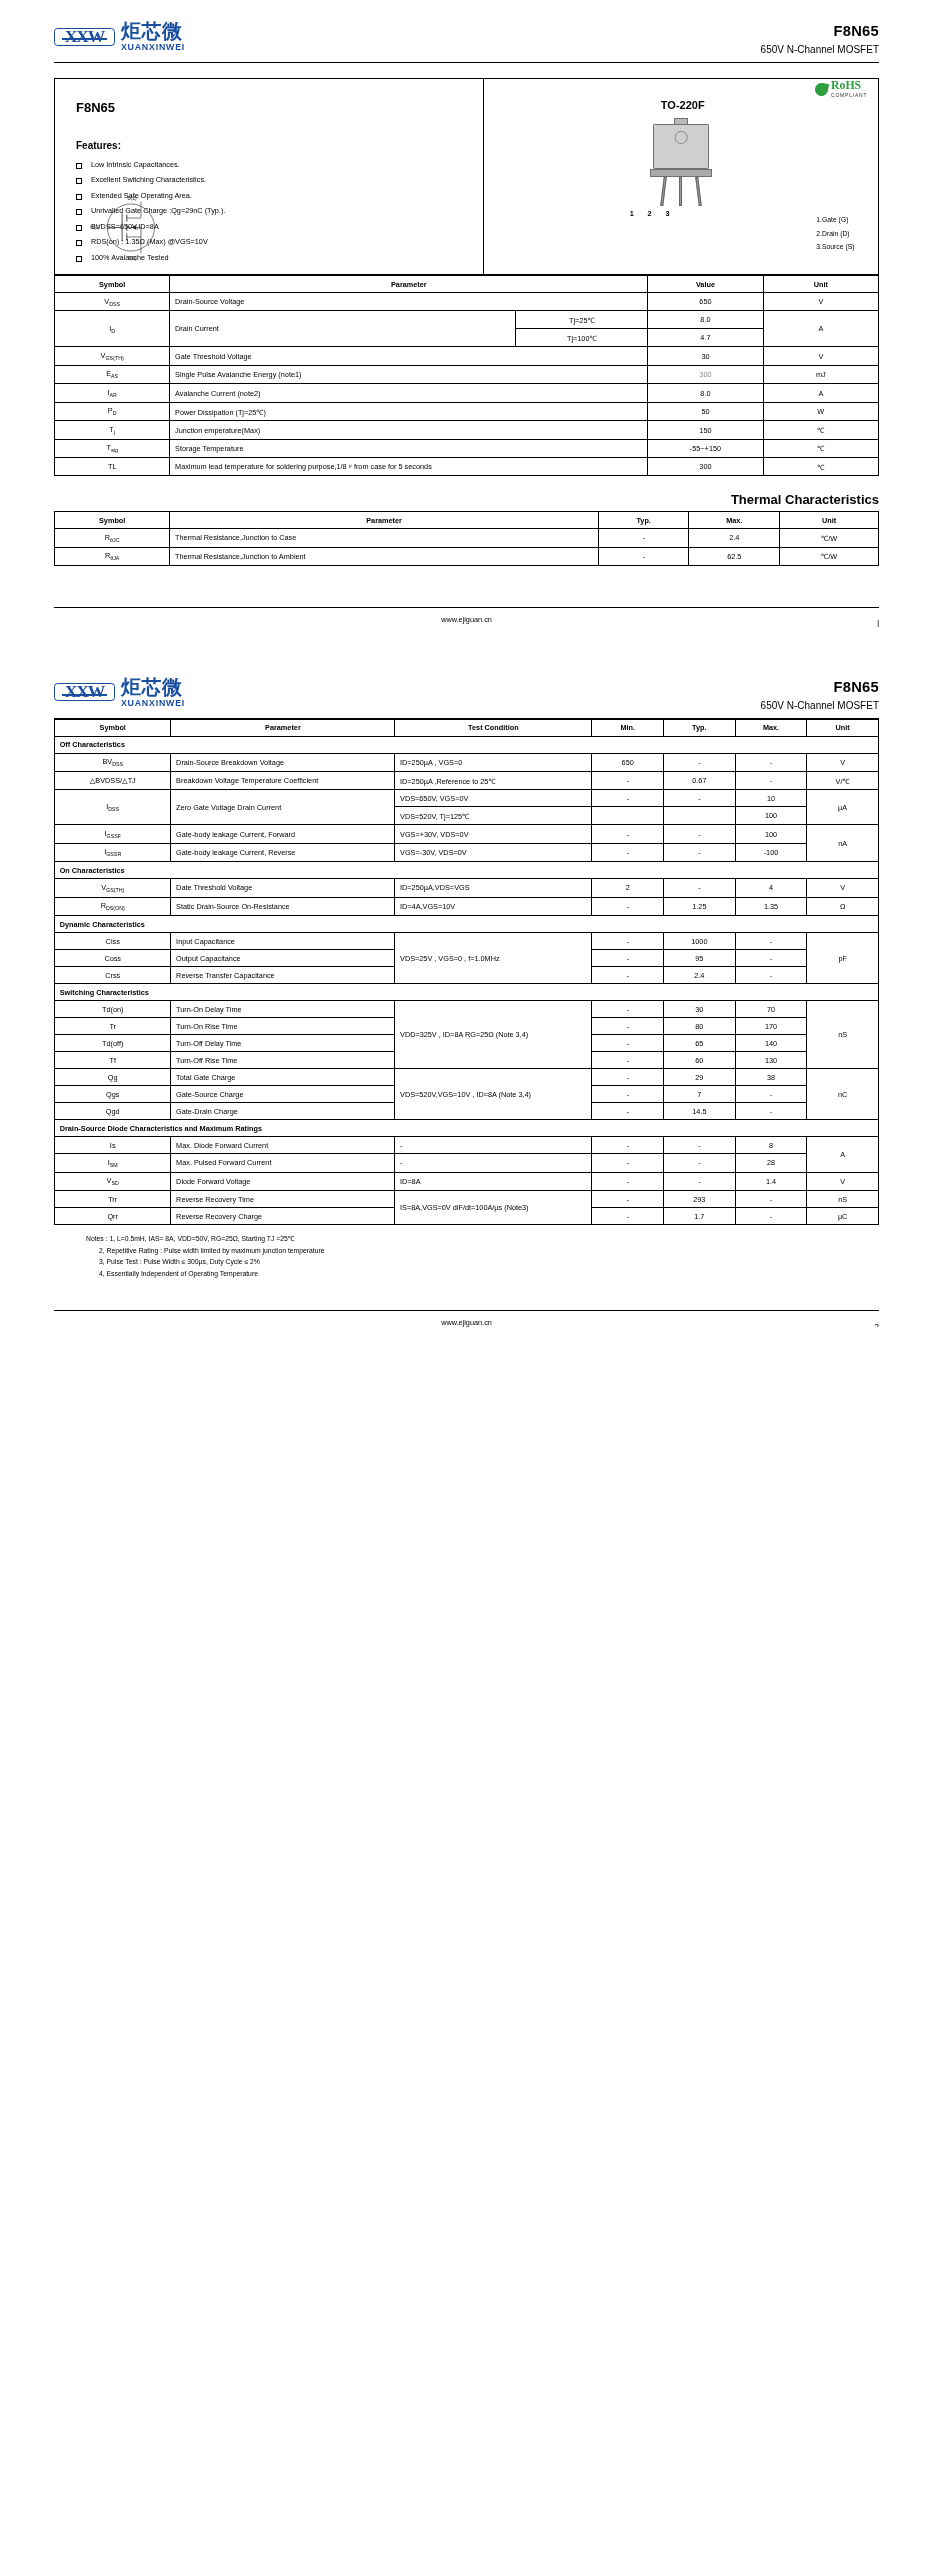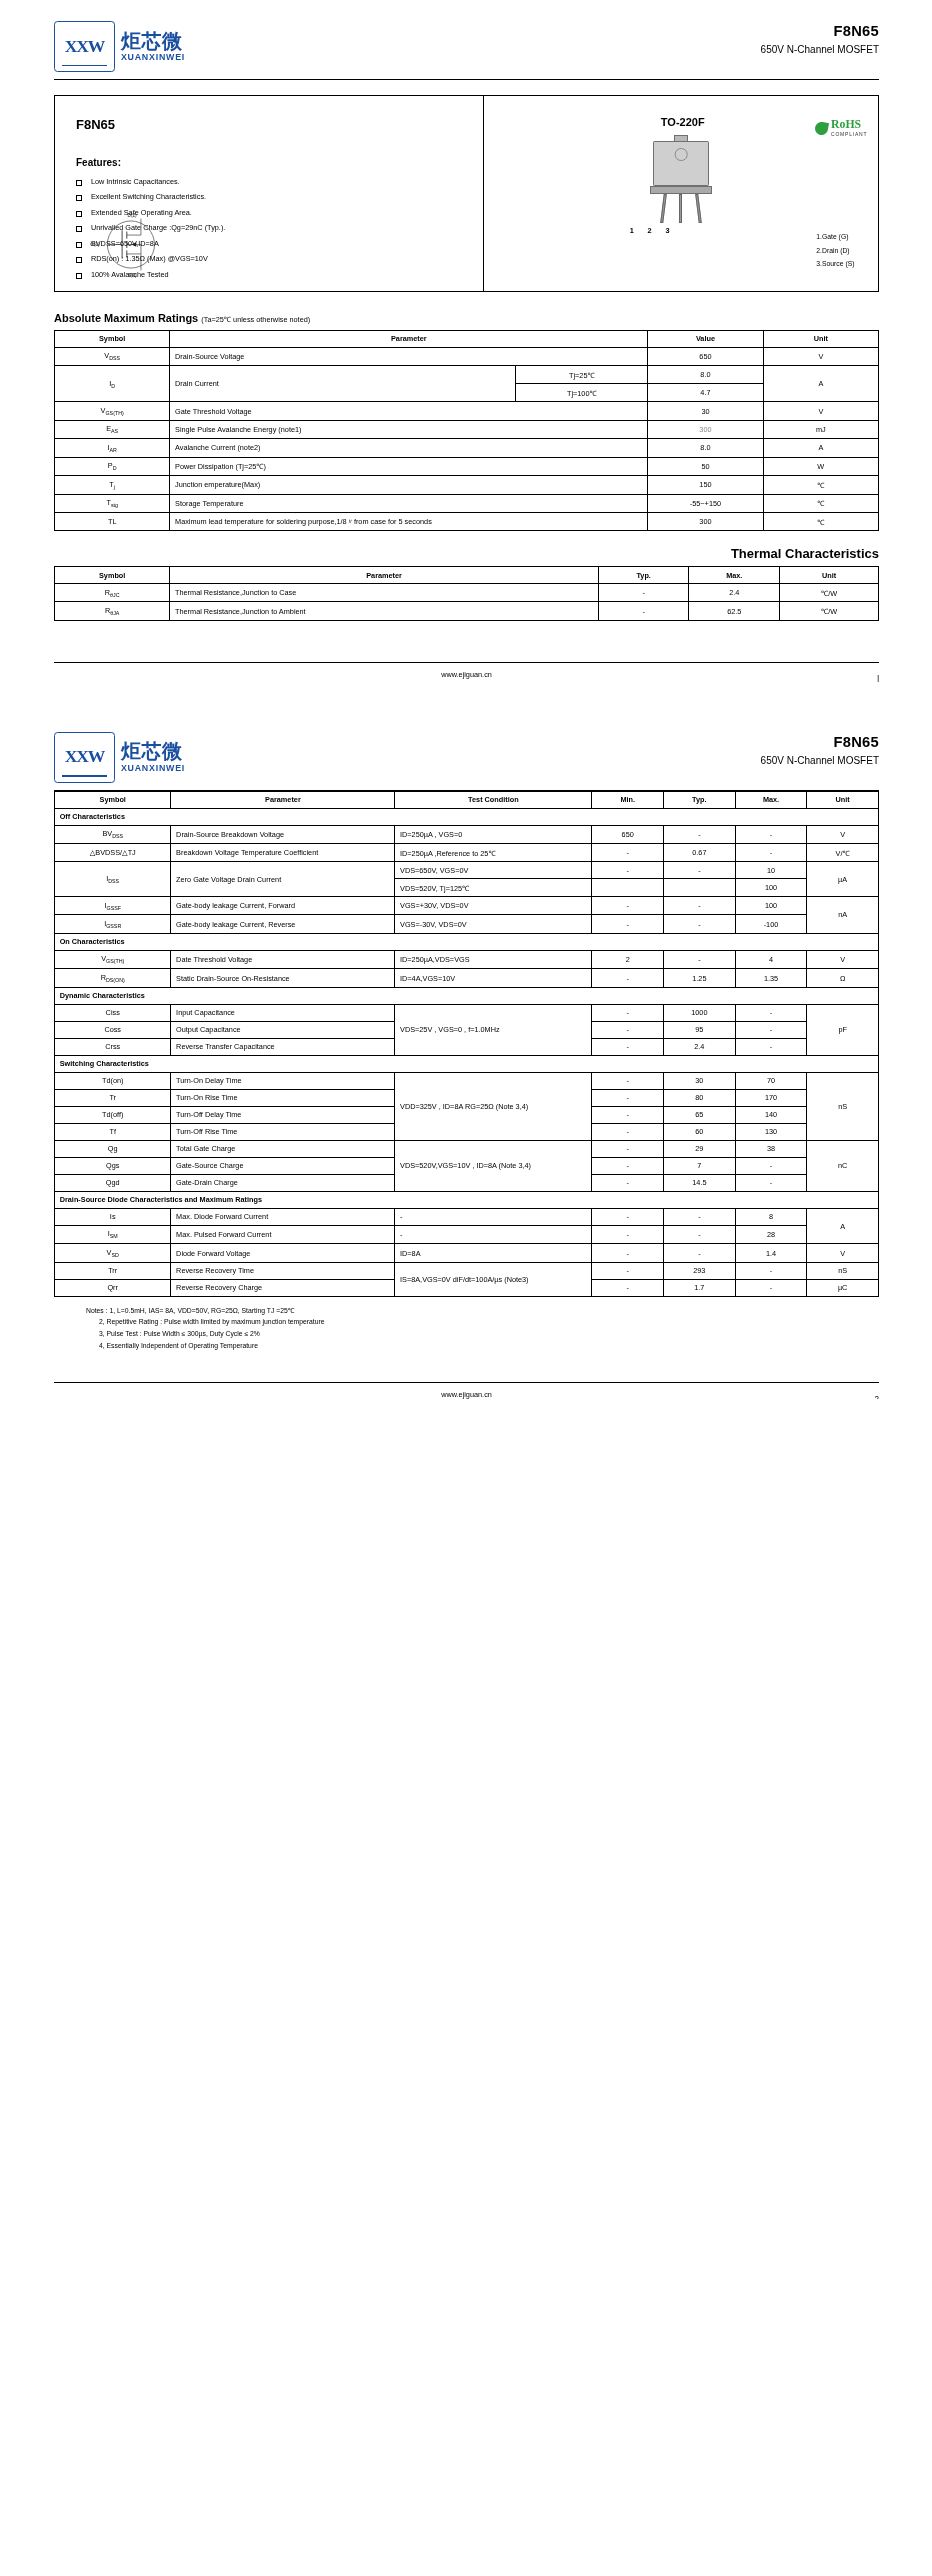--- a/index.html
+++ b/index.html
@@ -18,21 +18,21 @@
   }
   
   .doc-header {
     display: flex;
     align-items: flex-start;
     justify-content: space-between;
     padding-bottom: 4.7px;
   }
   .brand { display: flex; align-items: center; gap: 5.9px; }
   .brand-logo {
-    width: 61px; height: 51px;
+    width: 61px; height: 18px;
     border: 1.8px solid #1a4fa0;
     border-radius: 3.5px;
     position: relative;
     display: flex; align-items: center; justify-content: center;
     background: #fff;
   }
   .brand-logo .xxw {
     font-family: "Liberation Serif", serif;
     font-weight: bold;
     font-size: 17.6px;
@@ -81,21 +81,21 @@
     display: flex; align-items: flex-end; gap: 9px;
   }
   .chk {
     width: 5.9px; height: 5.9px; border: 0.6px solid #000;
     display: inline-block; flex: 0 0 auto; margin-top: 1.2px;
   }
   .sub { font-size: 5.3px; vertical-align: sub; }
 
   
   .rohs {
-    position: absolute; top: 23px; right: 10.6px;
+    position: absolute; top: 1px; right: 10.6px;
     display: flex; align-items: center; gap: 3.5px;
   }
   .rohs-leaf {
     width: 13px; height: 13px; border-radius: 50% 0 50% 50%;
     background: #2e9f3e; transform: rotate(10deg);
   }
   .rohs-txt { line-height: 1; }
   .rohs-main { font-size: 11.8px; font-weight: bold; color: #2e9f3e; font-family:"Liberation Serif",serif;}
   .rohs-sub { font-size: 5px; letter-spacing: 0.8px; color:#333; margin-top:1.2px;}
 
@@ -264,24 +264,20 @@
       </div>
 
       <div class="pin-legend">
         <div>1.Gate    (G)</div>
         <div>2.Drain   (D)</div>
         <div>3.Source (S)</div>
       </div>
     </div>
   </div>
 
-  <h2 class="sec">
-    <span>Absolute Maximum Ratings</span>
-    <span class="note">(Ta=25℃ unless otherwise noted)</span>
-  </h2>
 
   <table class="dt">
     <tbody>
         <tr>
       <th style="width:14%">Symbol</th>
       <th colspan="2" style="width:58%">Parameter</th>
       <th style="width:14%">Value</th>
       <th style="width:14%">Unit</th>
     </tr>
     <tr>

